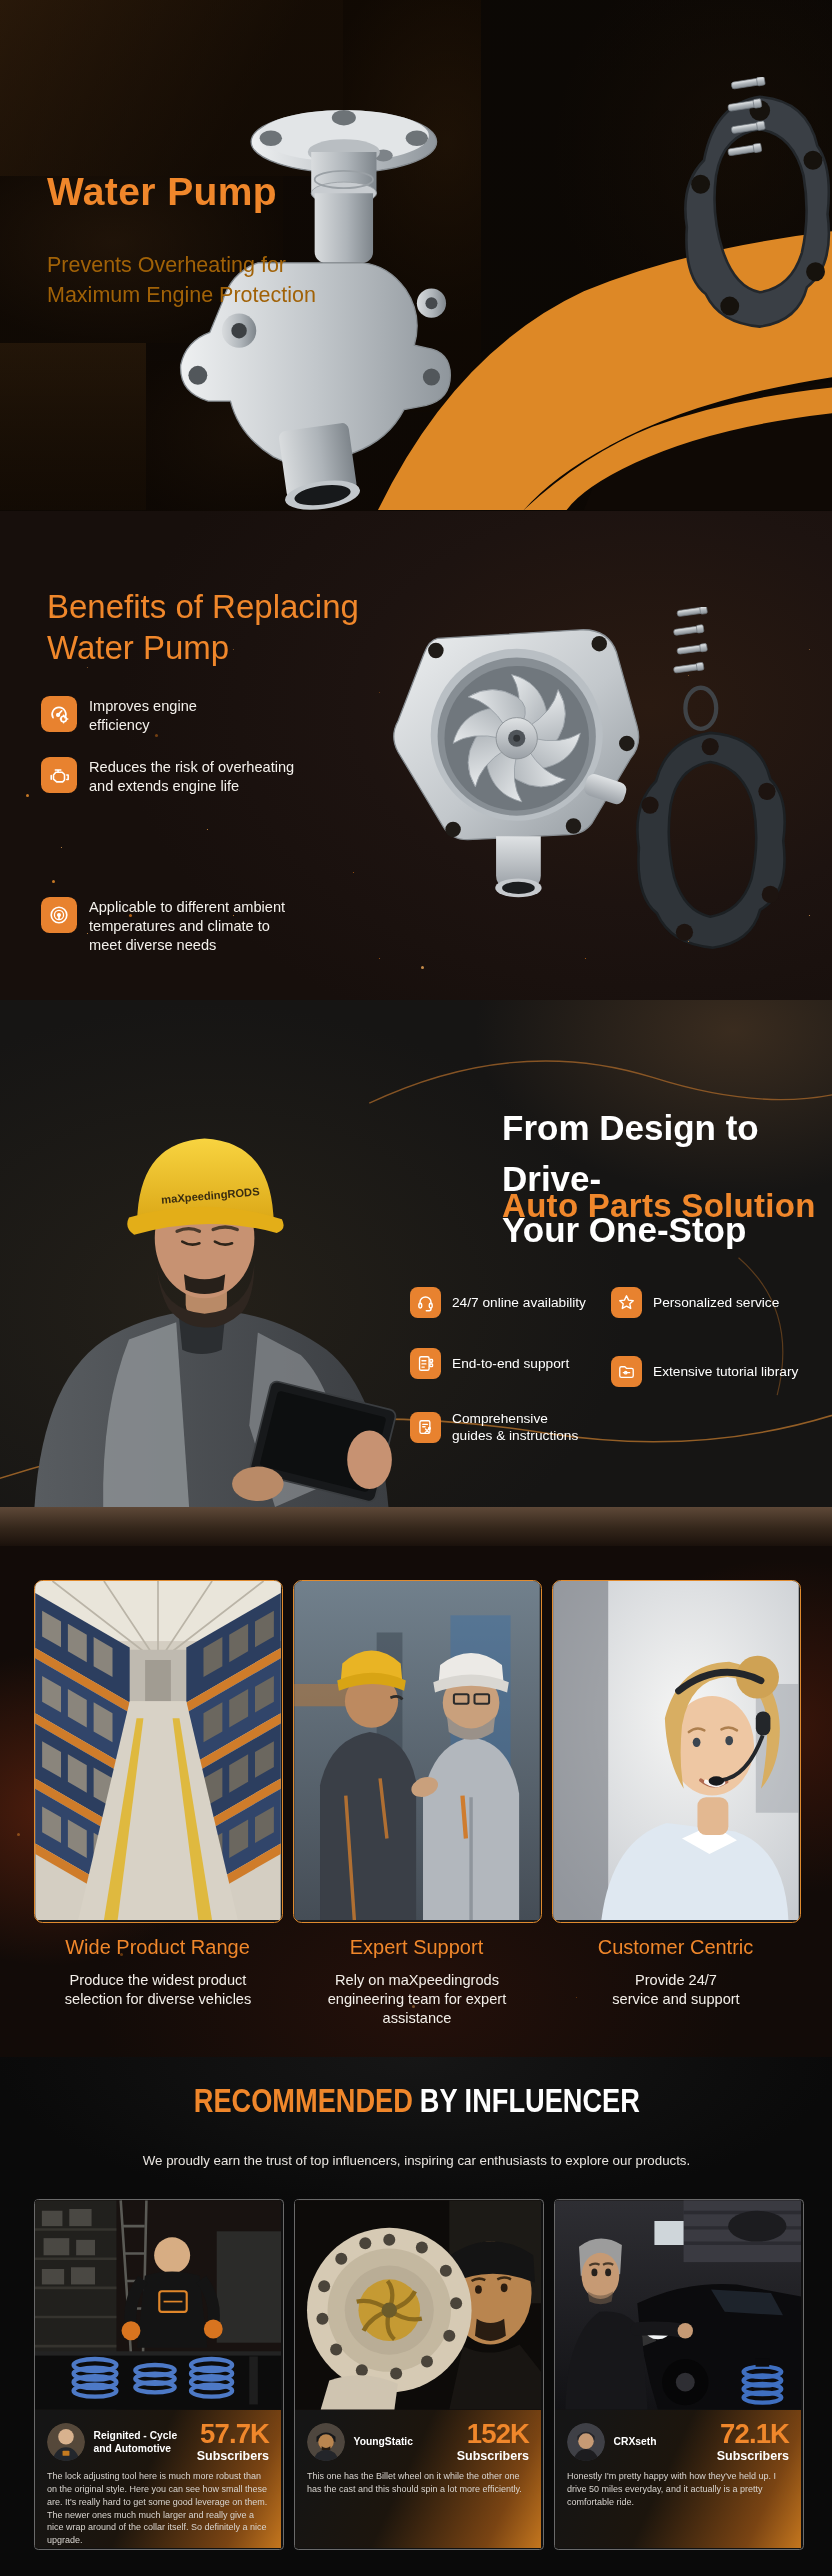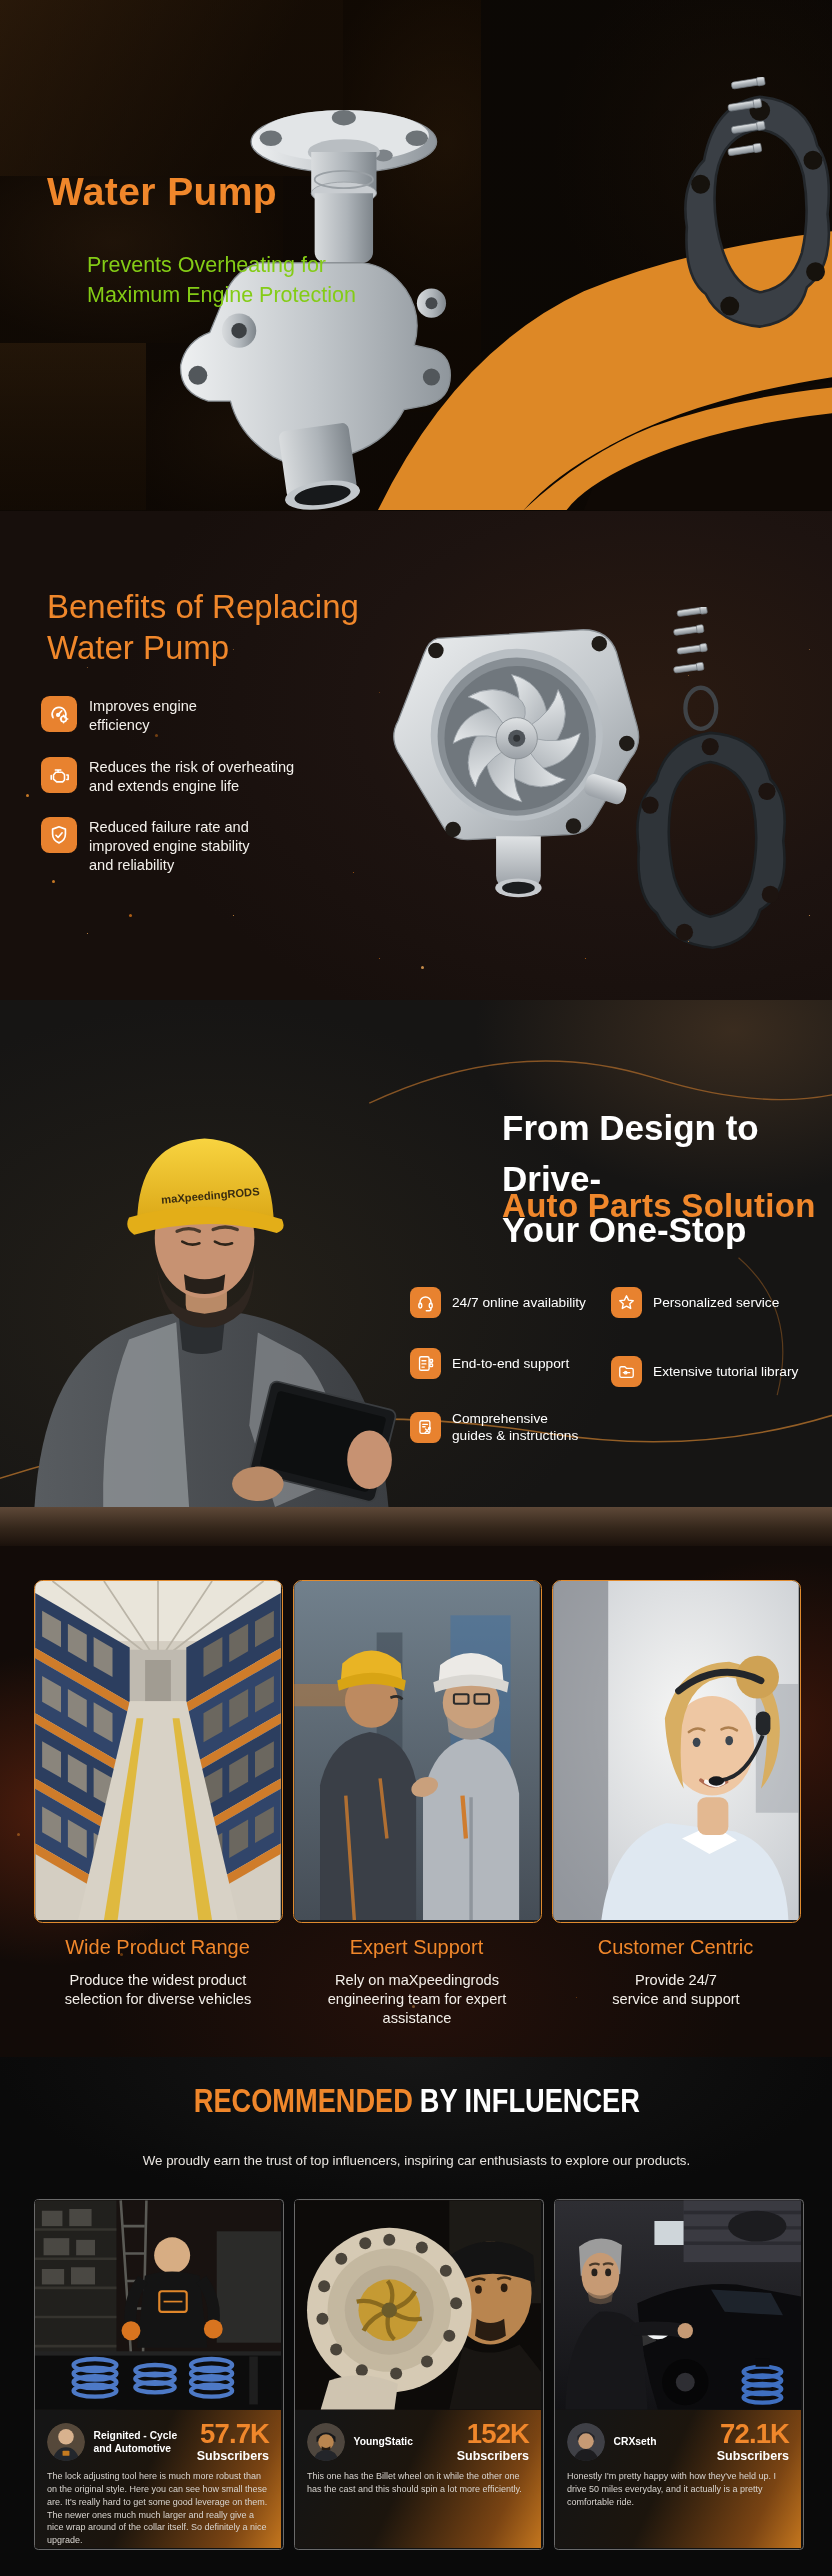--- a/index.html
+++ b/index.html
@@ -7,21 +7,21 @@
         font-family:"Liberation Sans",sans-serif;color:#fff;}
   .abs{position:absolute;}
   section{position:absolute;left:0;width:833px;overflow:hidden;}
   .pre{white-space:pre-line;}
 
   
   .hero{top:0;height:511px;background:#120b06;}
   .tile{position:absolute;}
   .hero-overlay{position:absolute;inset:0;background:linear-gradient(180deg,rgba(12,7,3,.45),rgba(12,7,3,.72));}
   .hero-title{left:47px;top:170px;font-size:39px;font-weight:700;letter-spacing:0.4px;color:#F0872B;}
-  .hero-sub{left:47px;top:251px;font-size:21.5px;line-height:1.38;font-weight:500;color:#84cc16;margin-left:40px;}
+  .hero-sub{left:47px;top:251px;font-size:21.5px;line-height:1.38;font-weight:500;color:#a16207;}
 
   
   .benefits{top:511px;height:489px;background:radial-gradient(532px 361px at 78% 40%,#2a1a11 0%,#1d1310 55%,#170f0c 100%);}
   .ben-title{left:47px;top:76px;font-size:33px;font-weight:400;line-height:1.24;color:#F0872B;}
   .b-item{position:absolute;left:41px;display:flex;align-items:flex-start;}
   .b-ic{width:36px;height:36px;border-radius:8.6px;background:#E8822F;flex:0 0 36px;
         display:flex;align-items:center;justify-content:center;}
   .b-tx{margin:0 0 0 12px;font-size:14.6px;line-height:1.32;color:#f4f1ec;padding-top:0.9px;}
 
   
@@ -198,32 +198,34 @@
       <span class="b-ic">
         <svg width="22" height="22" viewBox="0 0 24 24" fill="none" stroke="#fff" stroke-width="1.7" stroke-linecap="round" stroke-linejoin="round">
           <path d="M8,6.5h6M11,6.5v2.5M6,12l2.5-3h7l2.5,2.5v6L16,19.5H9.5L6,16.5z"></path>
             <path d="M3.5,12.5v4M20.5,12h1.5v5h-1.5"></path>
         </svg>
       </span>
       <p class="b-tx pre">Reduces the risk of overheating
 and extends engine life</p>
     </div>
 
-    <div class="b-item" style="top:306px;">
+
+    <div class="b-item" style="top:386px;">
       <span class="b-ic">
         <svg width="22" height="22" viewBox="0 0 24 24" fill="none" stroke="#fff" stroke-width="1.8" stroke-linecap="round" stroke-linejoin="round">
-          <path d="M12,3 L19,5.6 V11 C19,16 16,19 12,20.6 C8,19 5,16 5,11 V5.6 Z"></path>
-            <path d="M8.7,12.3 L11,14.7 L15.4,9.6"></path>
+          <circle cx="12" cy="12" r="8.5"></circle>
+            <circle cx="12" cy="12" r="5" stroke-width="1.4"></circle>
+          <path d="M12,12 L12,16.8"></path>
+            <circle cx="12" cy="12" r="1.3" fill="#fff"></circle>
         </svg>
       </span>
-      <p class="b-tx pre">Reduced failure rate and
-improved engine stability
-and reliability</p>
-    </div>
-
+      <p class="b-tx pre">Applicable to different ambient
+temperatures and climate to
+meet diverse needs</p>
+    </div>
 
     <svg class="abs" style="left:386px;top:112px;" width="258" height="301" viewBox="0 0 300 350">
       <defs>
         <linearGradient id="bpA" x1="0" y1="0" x2="1" y2="1">
           <stop offset="0" stop-color="#eef0f1"></stop>
             <stop offset=".55" stop-color="#c3c8cc"></stop>
             <stop offset="1" stop-color="#8f969c"></stop>
           </linearGradient>
         <linearGradient id="bpB" x1="0" y1="0" x2="0" y2="1">
           <stop offset="0" stop-color="#dfe2e4"></stop>

